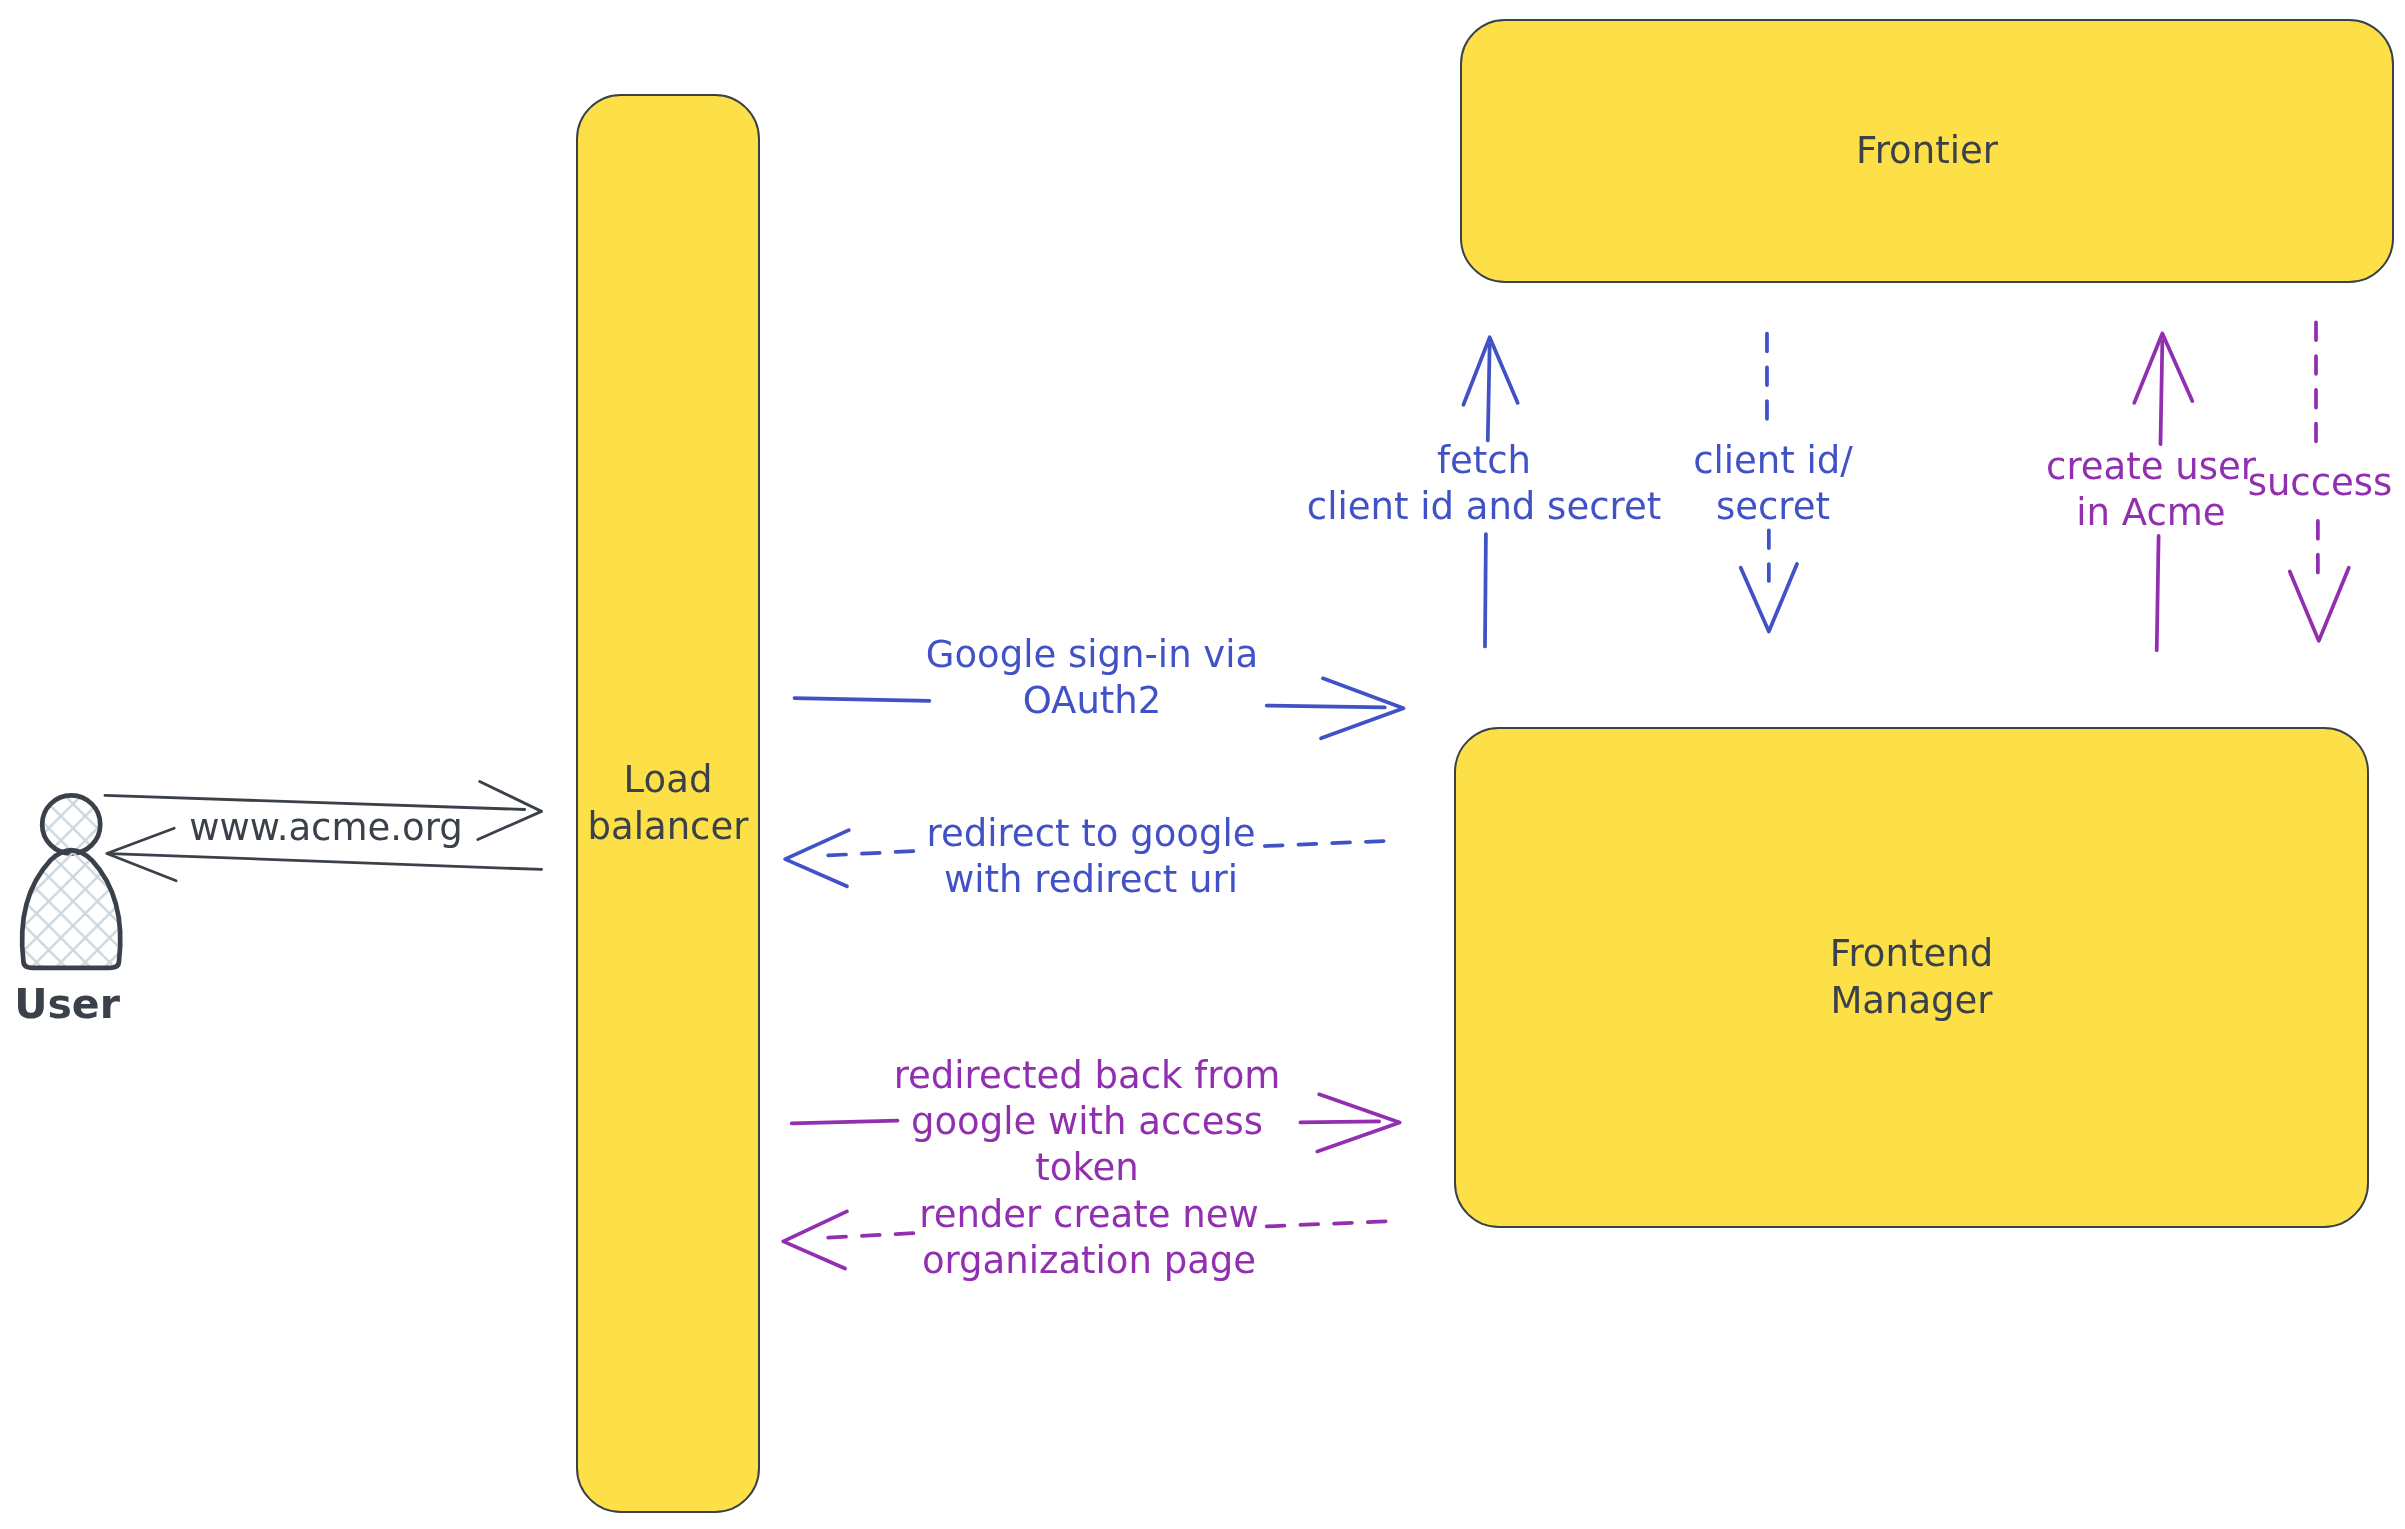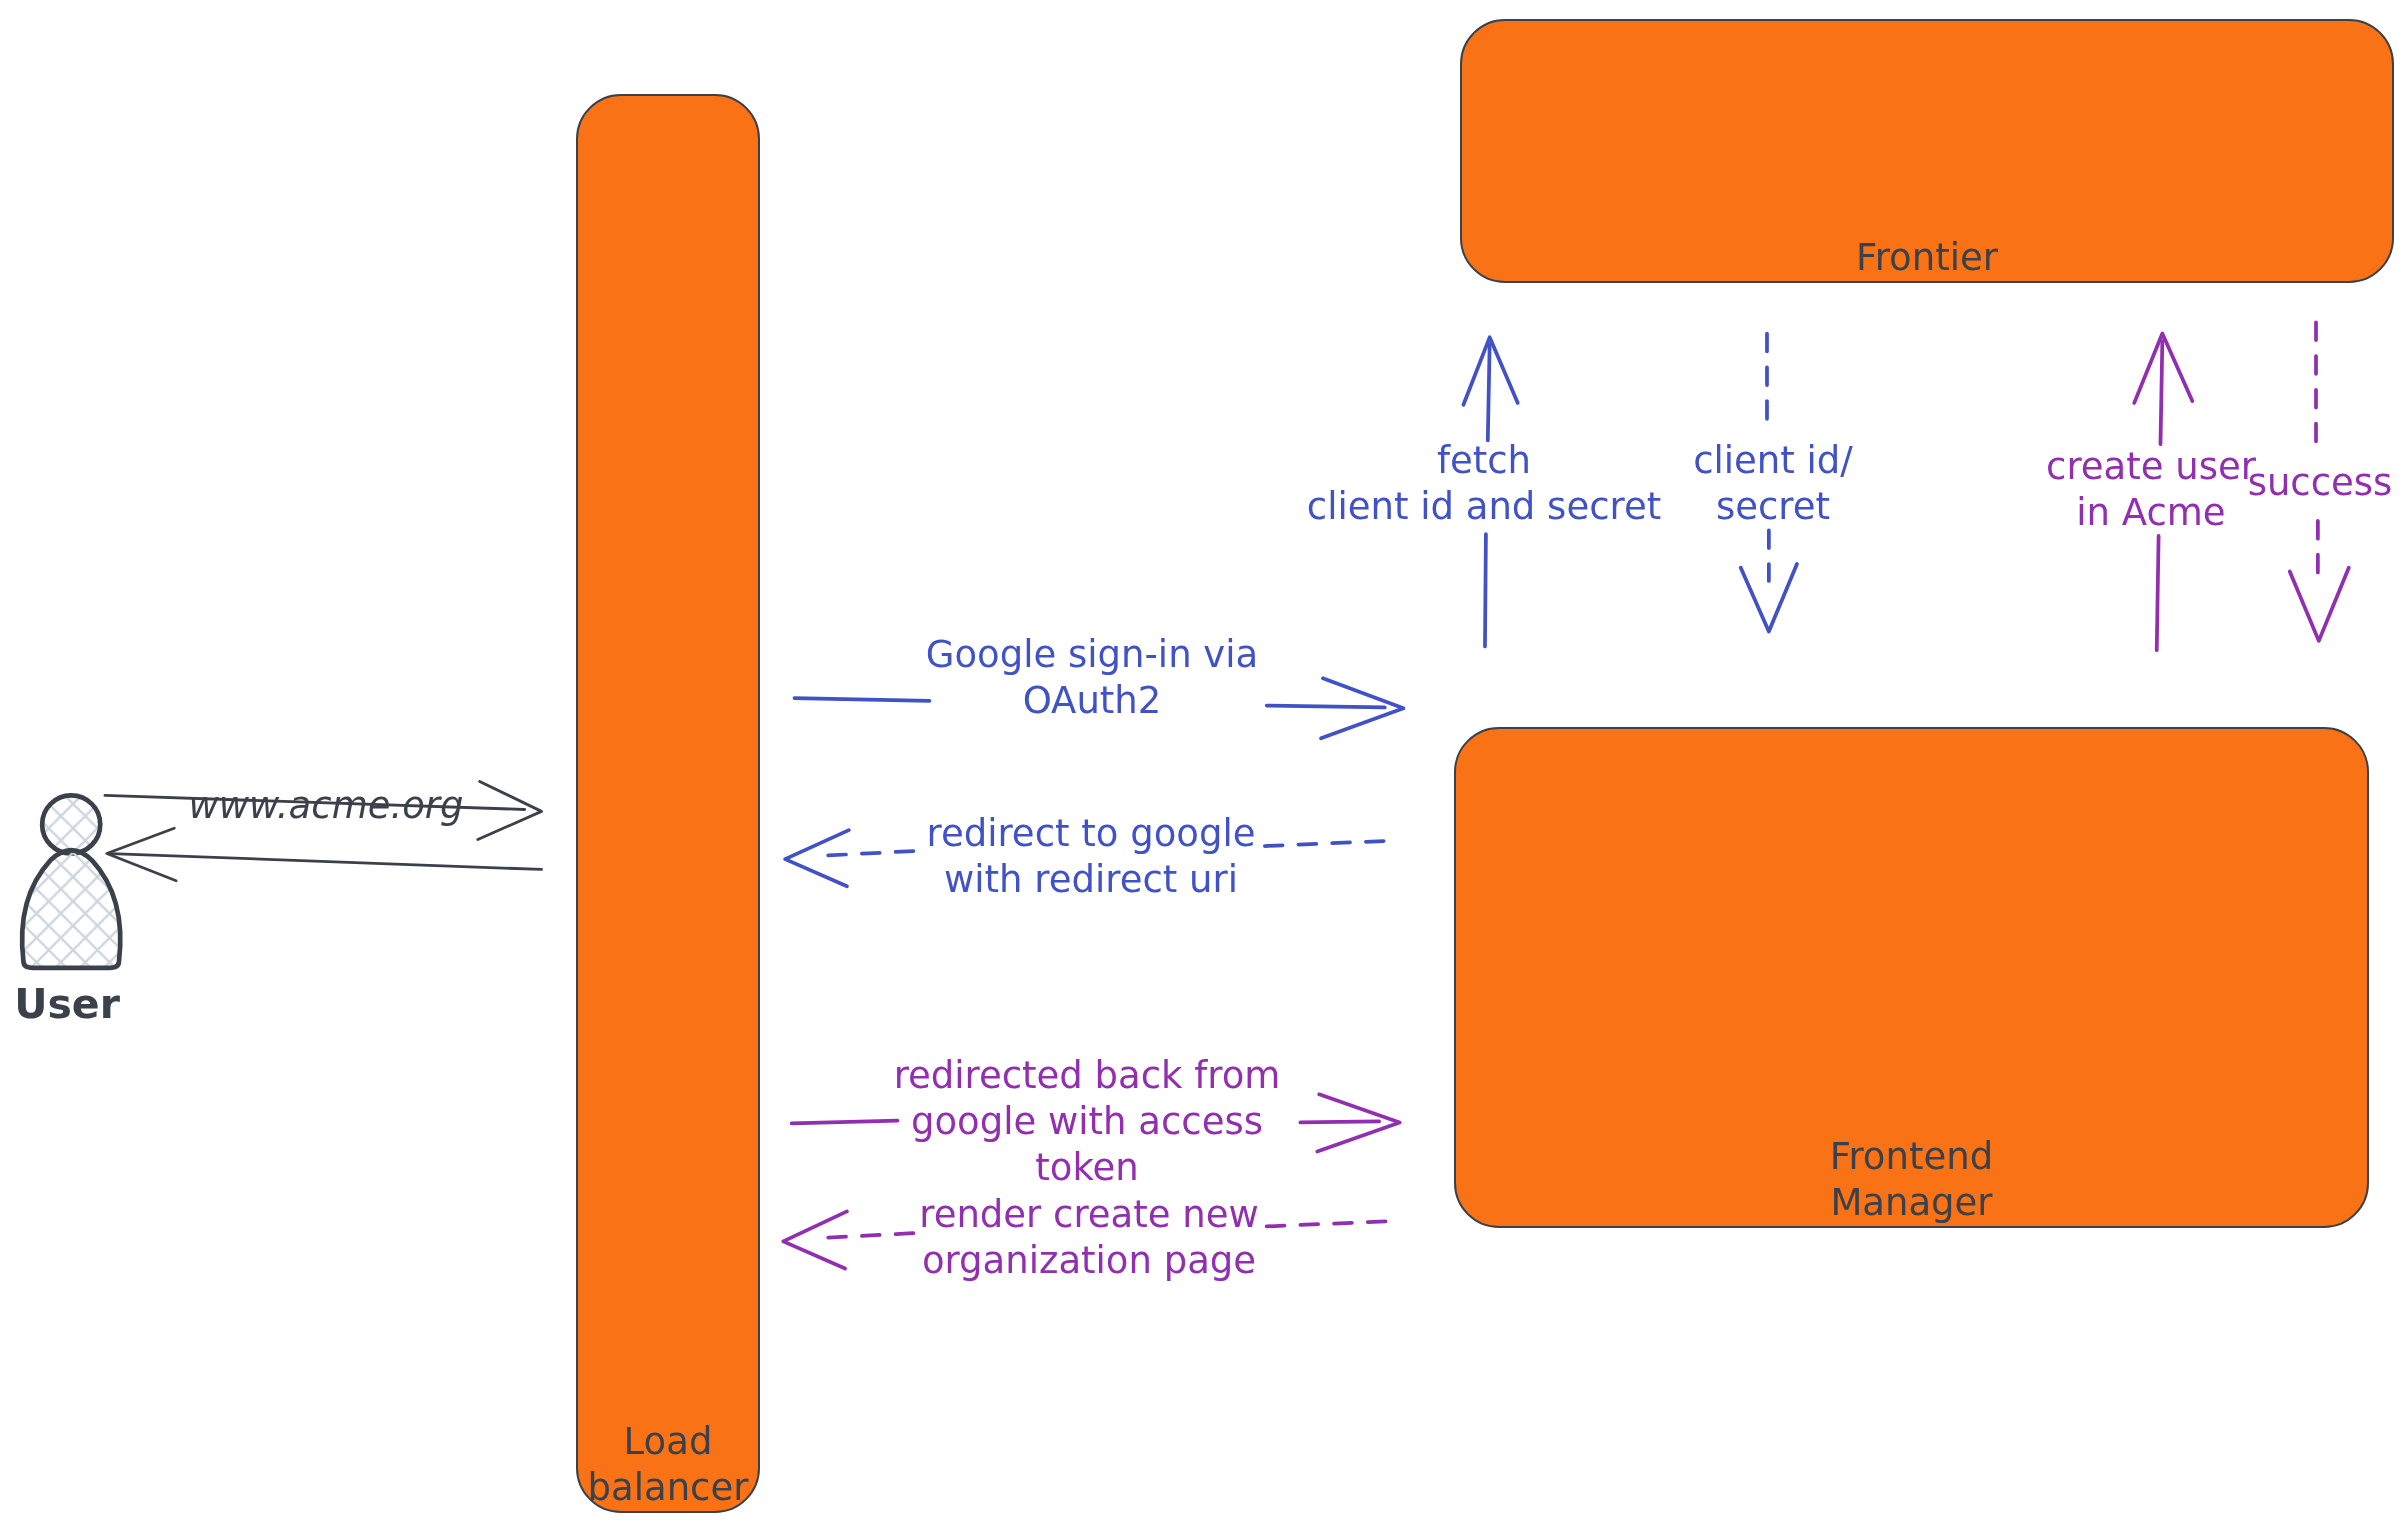--- a/index.html
+++ b/index.html
@@ -18,22 +18,22 @@
   .thin{stroke-width:3;}
   .dashed{stroke-dasharray:19 17;}
   .stroke-ink{stroke:var(--ink);}
   .stroke-blue{stroke:var(--blue);}
   .stroke-purple{stroke:var(--purple);}
   .figure{stroke:var(--ink);stroke-width:5;}
   .node{
     position:absolute;
     border:2.8px solid var(--ink);
     border-radius:45px;
-    background:#f97316;
-    display:flex;align-items:flex-end;justify-content:center;
+    background:#fde047;
+    display:flex;align-items:center;justify-content:center;
     text-align:center;
     color:var(--ink);
     font-size:37px;line-height:1.25;
     white-space:pre-line;
     box-sizing:border-box;
   }
   .edge-label{
     position:absolute;
     transform:translate(-50%,-50%);
     text-align:center;
@@ -130,21 +130,21 @@
     <span>Frontier</span>
   </div>
 
   <div class="node" style="left:1454px;top:705px;width:915px;height:501px;margin-top:22px;">
     <span>Frontend
 Manager</span>
   </div>
 
   <div class="edge-label ink user-label" style="left:67px;top:1004px;font-weight:bold;">User</div>
 
-  <div class="edge-label ink" style="left:326px;top:806px;font-style:italic;">www.acme.org</div>
+  <div class="edge-label ink" style="left:326px;top:828px;">www.acme.org</div>
 
   <div class="edge-label blue" style="left:1092px;top:678px;text-align:center;">Google sign-in via
 OAuth2</div>
 
   <div class="edge-label blue" style="left:1091px;top:857px;">redirect to google
 with redirect uri</div>
 
   <div class="edge-label purple" style="left:1087px;top:1122px;">redirected back from
 google with access
 token</div>

